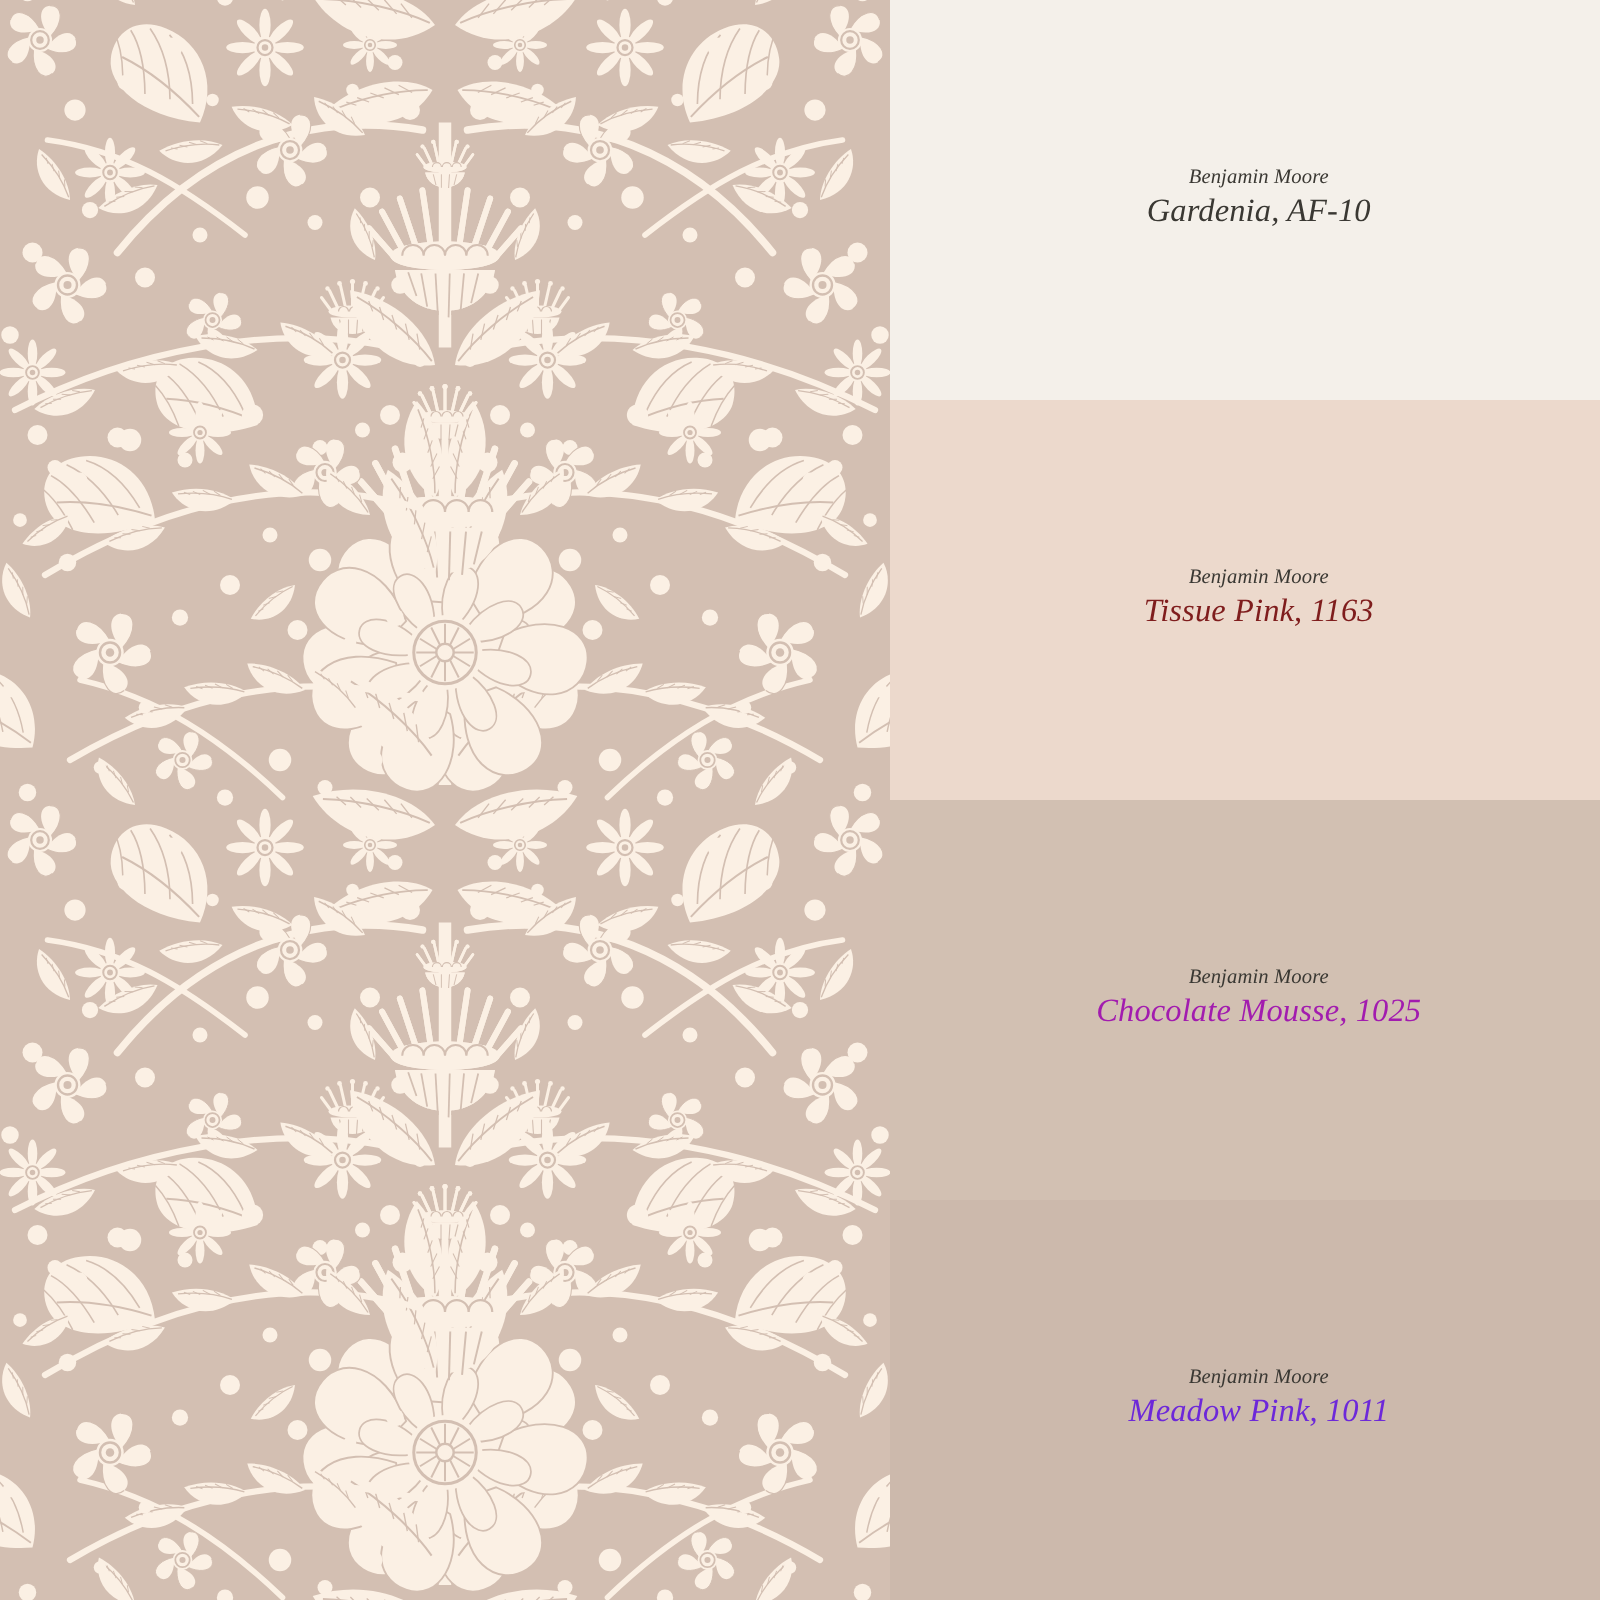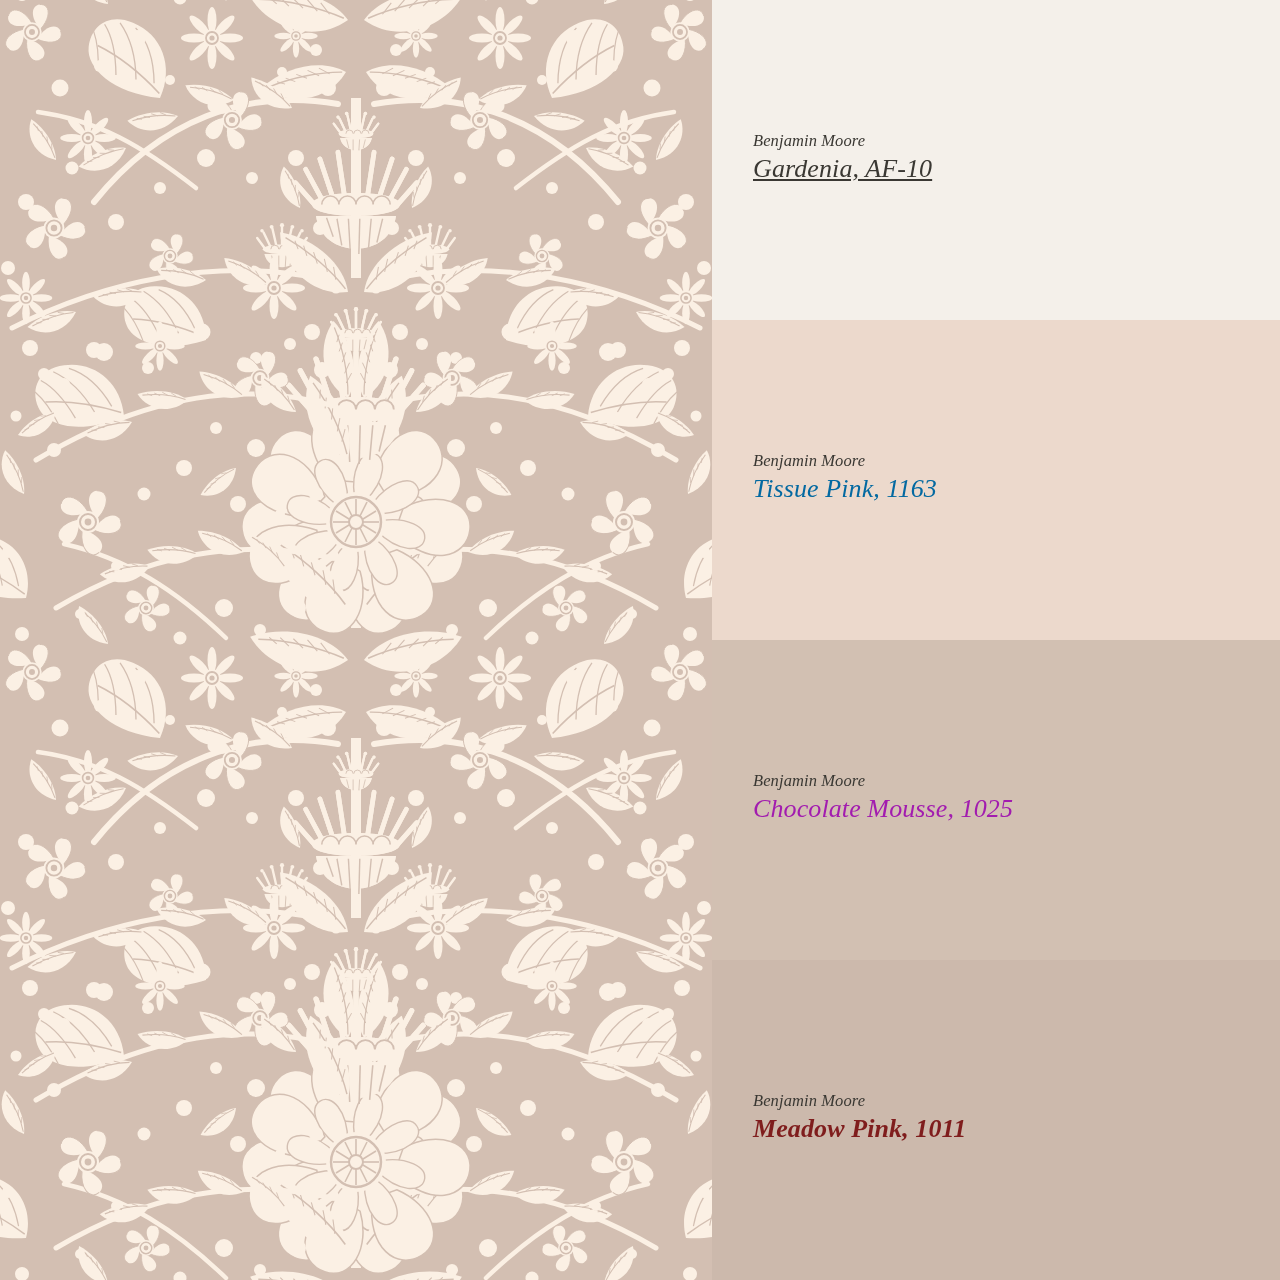--- a/index.html
+++ b/index.html
@@ -37,21 +37,22 @@
     flex-direction: column;
   }
   .swatch {
     position: relative;
     width: 100%;
     flex: 1 1 0;
     display: flex;
     flex-direction: column;
     justify-content: center;
     box-sizing: border-box;
-    padding-left: 41px;
+    padding-left: 22px;
+    text-align: center;
   }
   .swatch-text-block {
     margin-top: -4px;
   }
   .brand-line {
     font-style: italic;
     font-size: 16.5px;
     line-height: 1.32;
     letter-spacing: 0.1px;
     color: #3a3833;
@@ -496,39 +497,39 @@
           </g>
       </g>
     </svg>
   </div>
 
   <div id="swatch-column">
 
     <div class="swatch" style="background-color: rgb(244, 240, 234);">
       <div class="swatch-text-block">
         <div class="brand-line" style="color: rgb(58, 56, 51);">Benjamin Moore</div>
-        <div class="name-line" style="color: rgb(58, 56, 51); text-decoration: underline;">Gardenia, AF-10</div>
+        <div class="name-line" style="color: rgb(58, 56, 51);">Gardenia, AF-10</div>
       </div>
     </div>
 
     <div class="swatch" style="background-color: rgb(236, 217, 204);">
       <div class="swatch-text-block">
         <div class="brand-line" style="color: rgb(58, 56, 51);">Benjamin Moore</div>
-        <div class="name-line" style="color: #0369a1; font-style: italic;">Tissue Pink, 1163</div>
+        <div class="name-line" style="color: #7f1d1d; font-style: italic;">Tissue Pink, 1163</div>
       </div>
     </div>
 
     <div class="swatch" style="background-color: rgb(210, 192, 178);">
       <div class="swatch-text-block">
         <div class="brand-line" style="color: rgb(58, 56, 51);">Benjamin Moore</div>
         <div class="name-line" style="color: #a21caf;">Chocolate Mousse, 1025</div>
       </div>
     </div>
 
     <div class="swatch" style="background-color: rgb(204, 185, 172);">
       <div class="swatch-text-block">
         <div class="brand-line" style="color: rgb(58, 56, 51);">Benjamin Moore</div>
-        <div class="name-line" style="color: #7f1d1d; font-weight: bold;">Meadow Pink, 1011</div>
+        <div class="name-line" style="color: #6d28d9;">Meadow Pink, 1011</div>
       </div>
     </div>
 
   </div>
 </div>
 
 </body></html>

